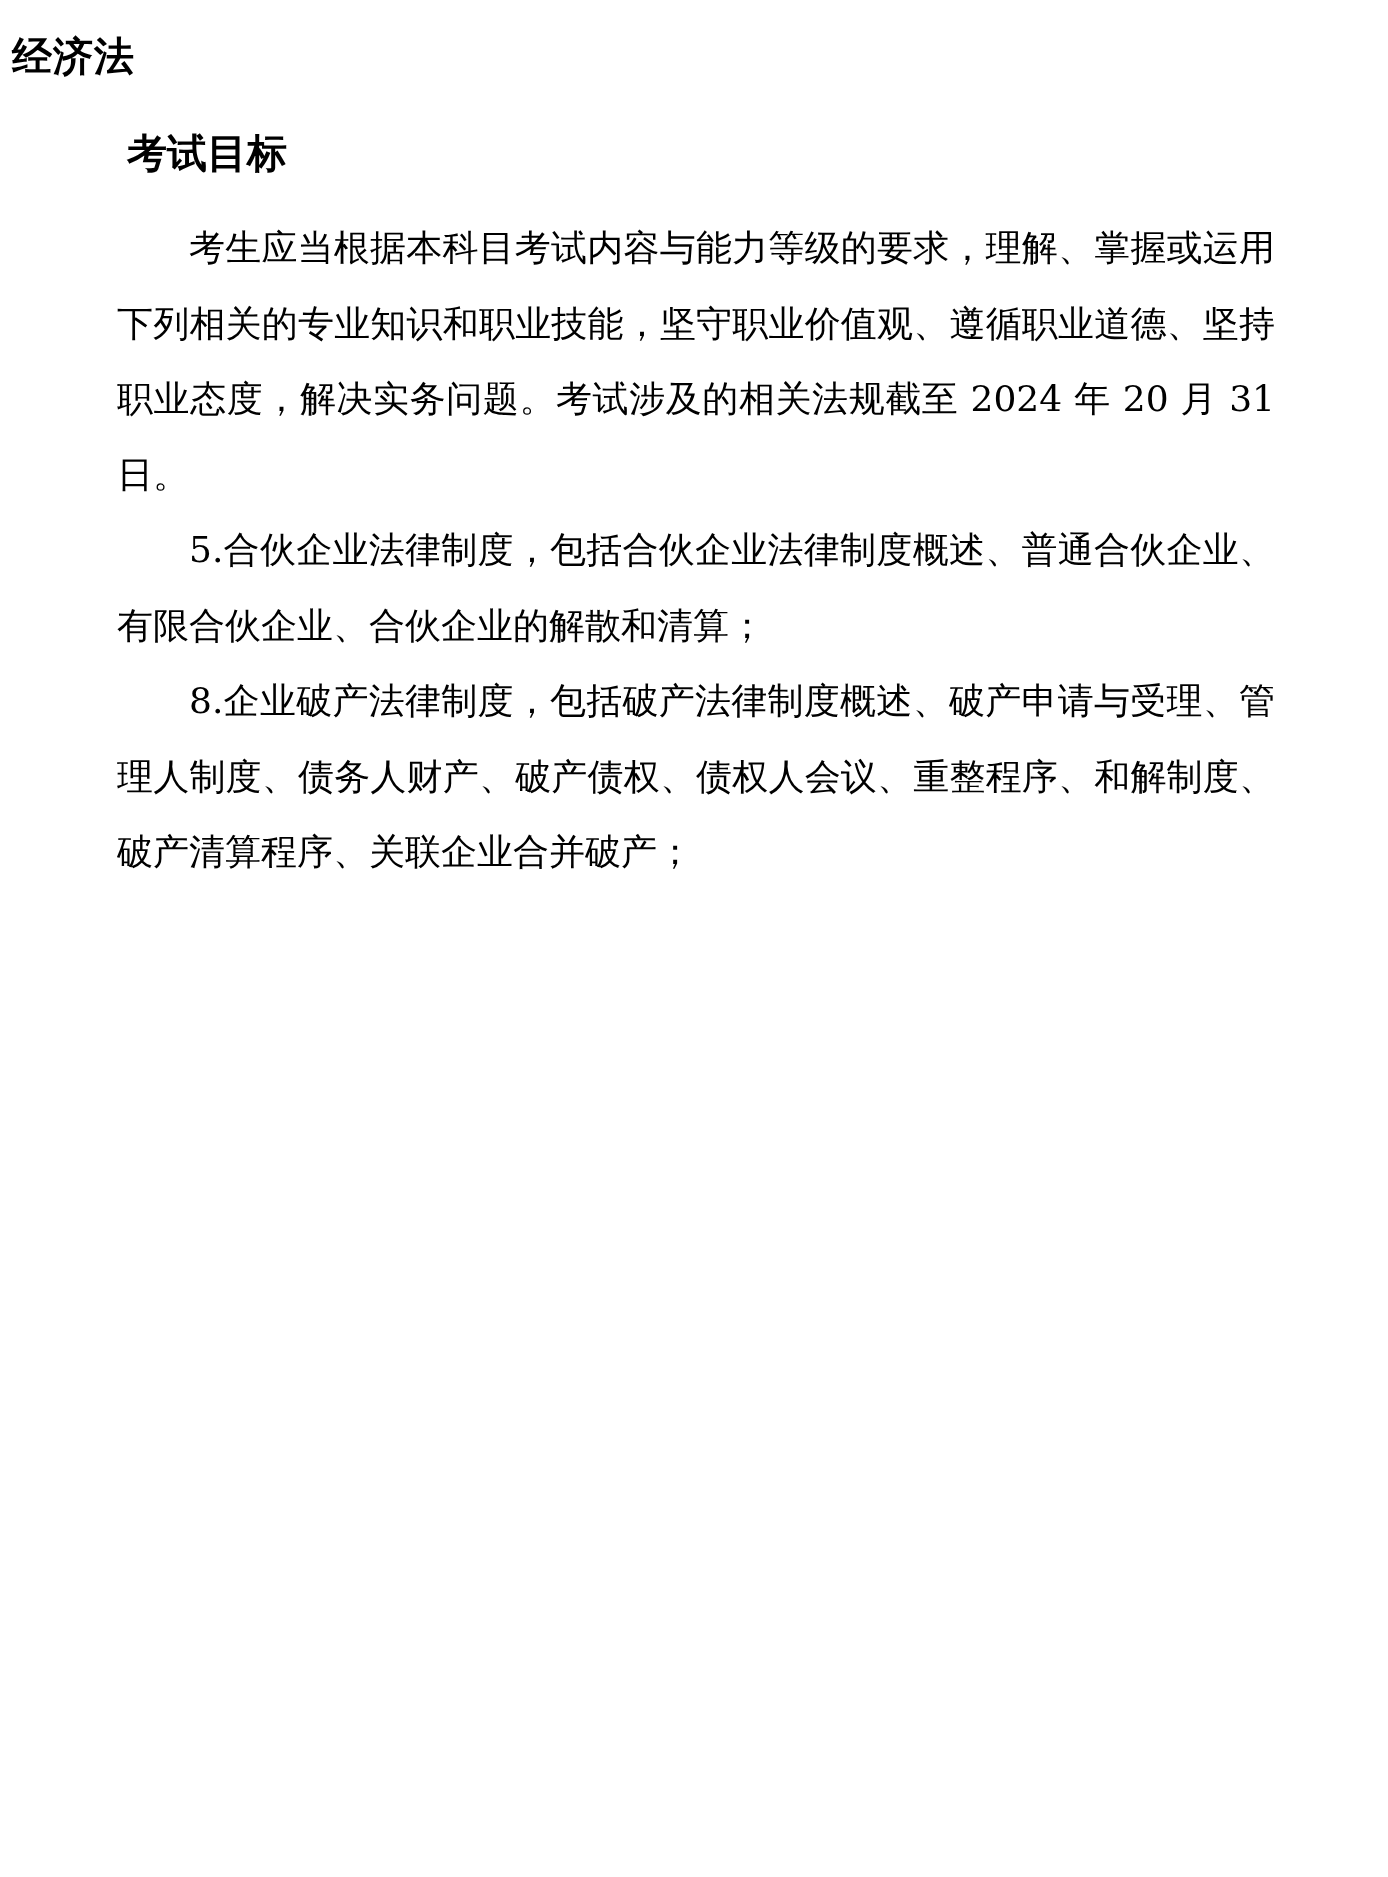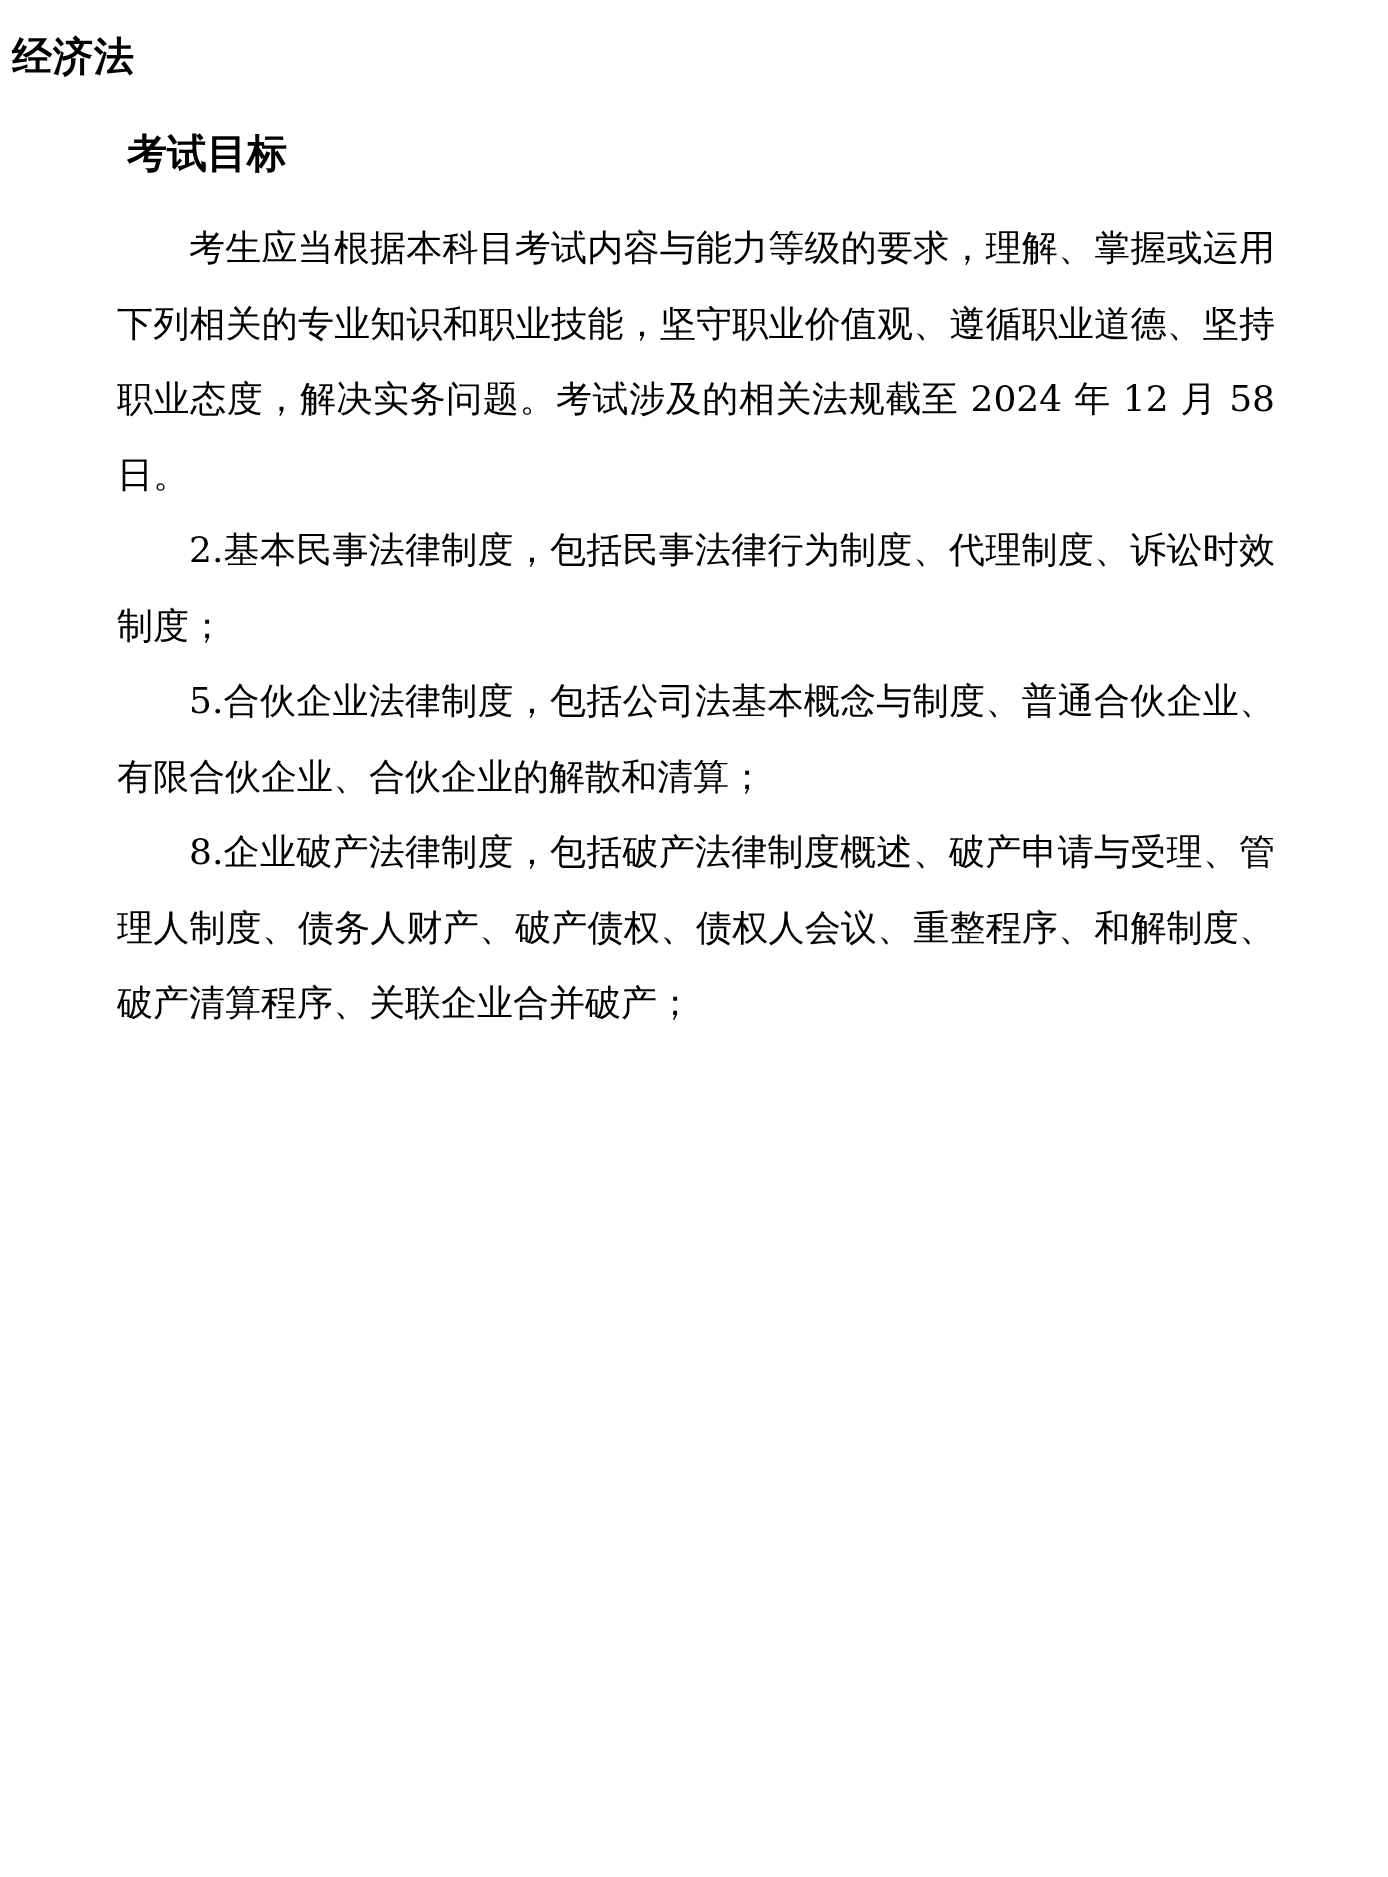--- a/index.html
+++ b/index.html
@@ -53,25 +53,24 @@
   .item-number { }
 </style>
 </head>
 <body>
 
 <h1 class="doc-title">经济法</h1>
 
 <h2 class="section-heading">考试目标</h2>
 
 <div class="body">
-  <p>考生应当根据本科目考试内容与能力等级的要求，理解、掌握或运用下列相关的专业知识和职业技能，坚守职业价值观、遵循职业道德、坚持职业态度，解决实务问题。考试涉及的相关法规截至 2024 年 12 月 58 日。</p>
-
-
-  <p><span class="item-number">2.</span><span>基本民事法律制度，包括民事法律行为制度、代理制度、诉讼时效制度；</span></p>
+  <p>考生应当根据本科目考试内容与能力等级的要求，理解、掌握或运用下列相关的专业知识和职业技能，坚守职业价值观、遵循职业道德、坚持职业态度，解决实务问题。考试涉及的相关法规截至 2024 年 20 月 31 日。</p>
 
 
 
-  <p><span class="item-number">5.</span><span>合伙企业法律制度，包括公司法基本概念与制度、普通合伙企业、有限合伙企业、合伙企业的解散和清算；</span></p>
+
+
+  <p><span class="item-number">5.</span><span>合伙企业法律制度，包括合伙企业法律制度概述、普通合伙企业、有限合伙企业、合伙企业的解散和清算；</span></p>
 
 
 
   <p><span class="item-number">8.</span><span>企业破产法律制度，包括破产法律制度概述、破产申请与受理、管理人制度、债务人财产、破产债权、债权人会议、重整程序、和解制度、破产清算程序、关联企业合并破产；</span></p>
 </div>
 
 </body></html>

